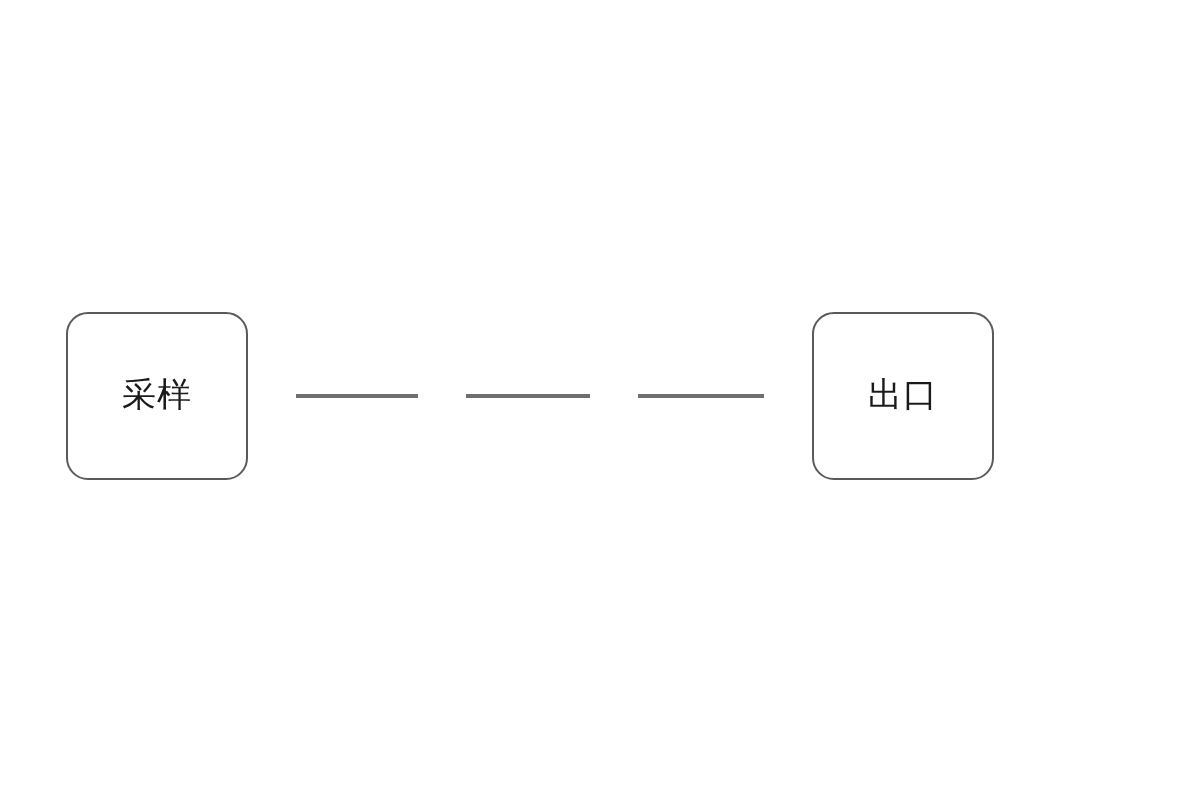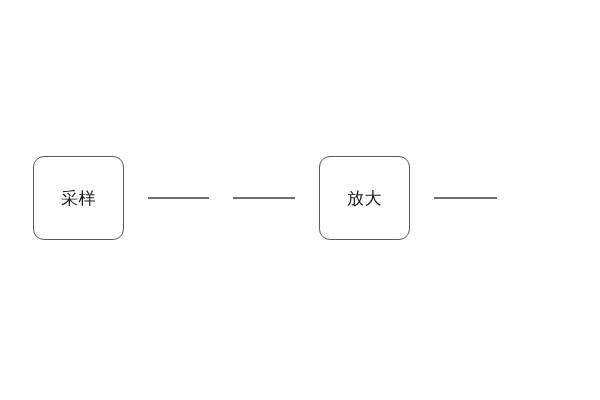--- a/index.html
+++ b/index.html
@@ -67,22 +67,22 @@
 
     <div class="node">
       <span class="node-label">采样</span>
     </div>
 
     <div class="connector c1"></div>
 
 
     <div class="connector c2"></div>
 
-    <div class="node">
-      <span class="node-label">放大</span>
-    </div>
 
     <div class="connector c3"></div>
 
+    <div class="node">
+      <span class="node-label">出口</span>
+    </div>
 
   </div>
 
 </div>
 
 </body></html>

